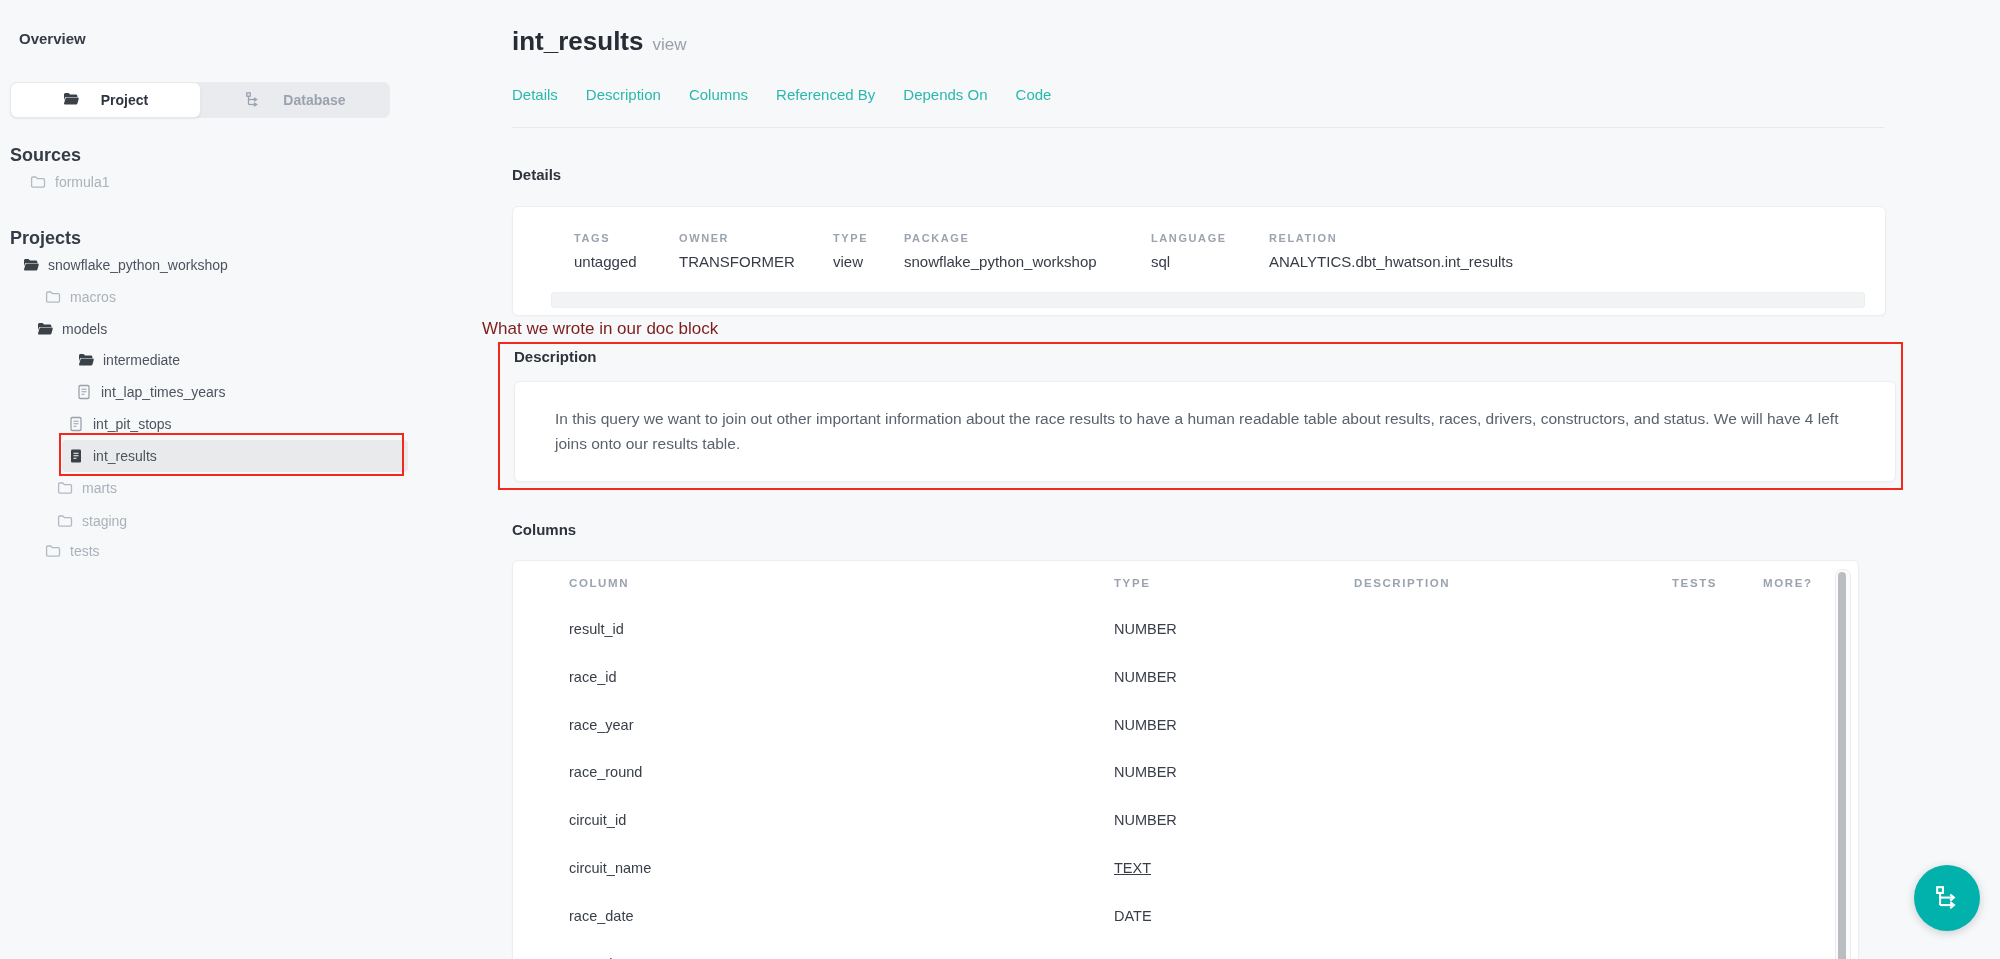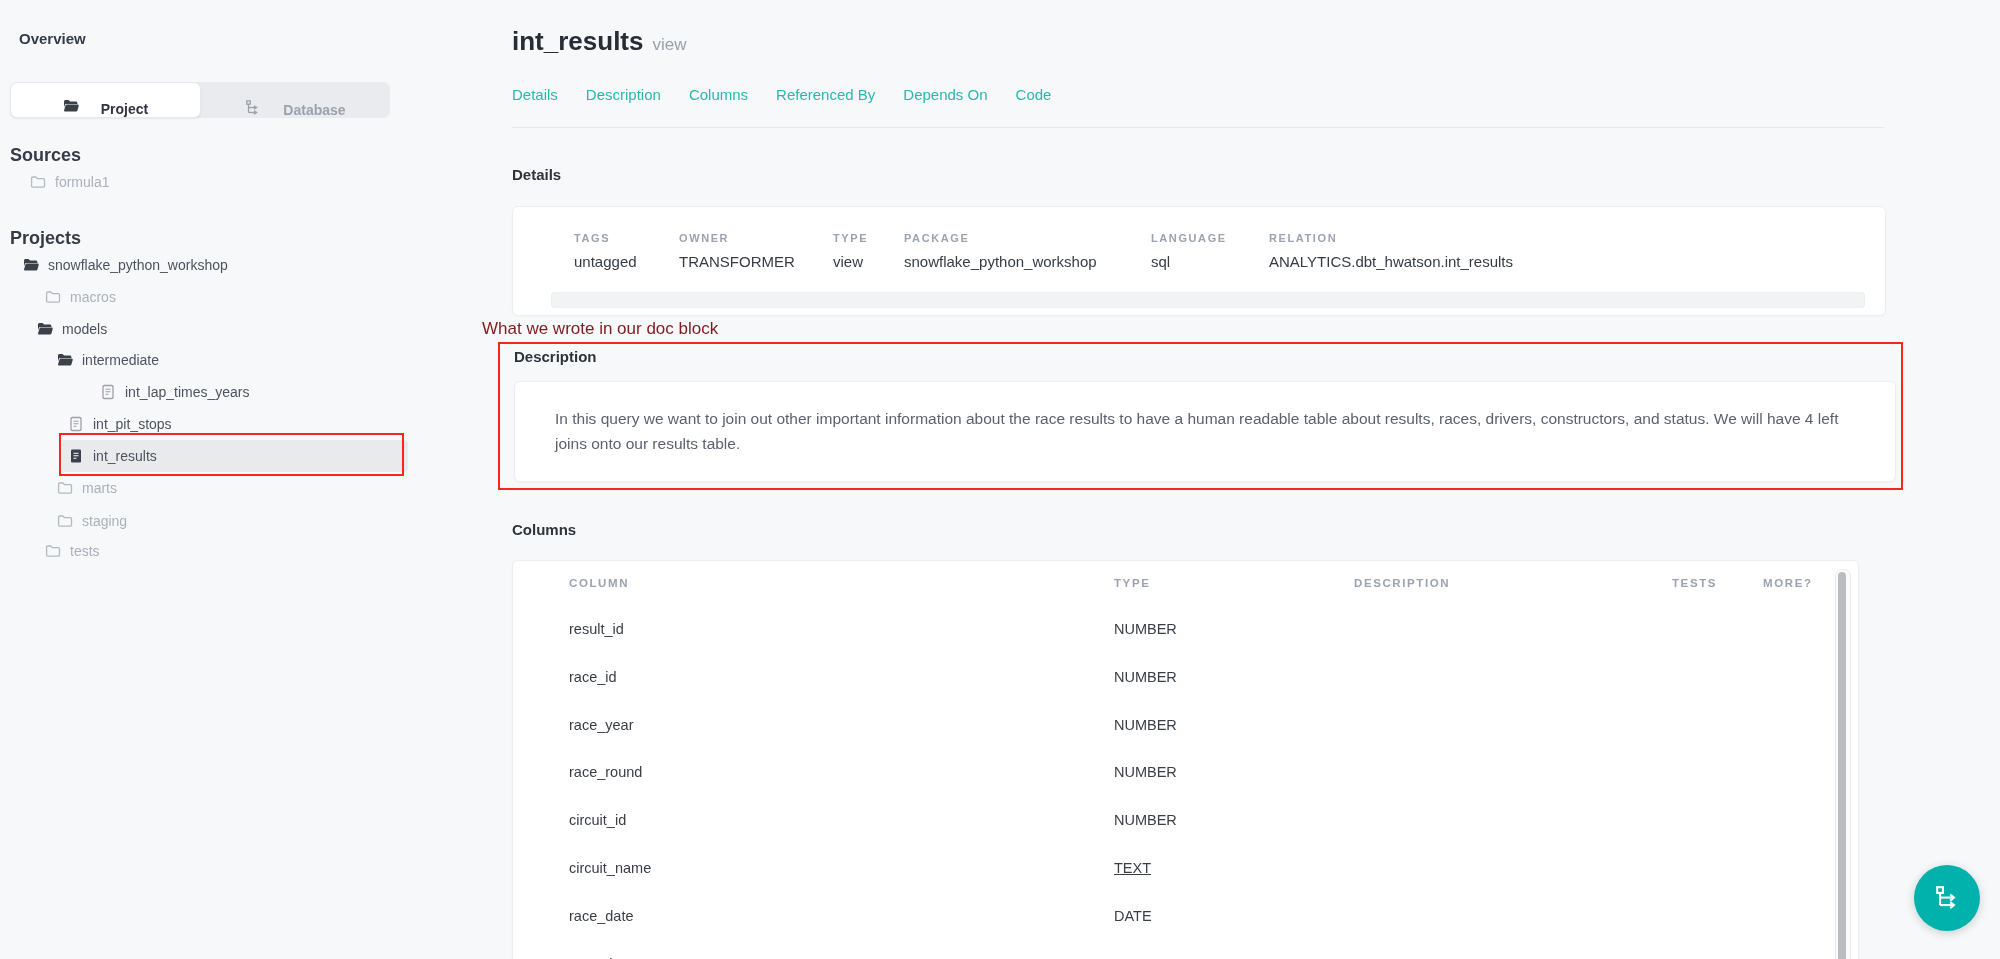--- a/index.html
+++ b/index.html
@@ -6,21 +6,21 @@
   body{
     width:2000px;height:959px;overflow:hidden;position:relative;
     background:#f7f8fa;color:#3b414b;
     font-family:"Liberation Sans",sans-serif;
   }
 
   
   #sidebar{position:absolute;left:0;top:0;width:470px;height:851px}
   .overview{position:absolute;left:19px;top:30px;font-size:15px;font-weight:bold;color:#353b47}
   .toggle{position:absolute;left:10px;top:82px;width:380px;height:36px;background:#e9ebee;border-radius:7px;display:flex}
-  .seg{flex:1;display:flex;align-items:flex-end;justify-content:center;gap:22px;font-size:14px;font-weight:bold;color:#9aa2ae;cursor:pointer;border-radius:7px}
+  .seg{flex:1;display:flex;align-items:center;justify-content:center;gap:22px;font-size:14px;font-weight:bold;color:#9aa2ae;cursor:pointer;border-radius:7px}
   .seg.active{background:#ffffff;color:#2f3440;border:1px solid #e6e8eb;box-shadow:0 1px 2px rgba(0,0,0,.07)}
   .group-heading{position:absolute;left:10px;font-size:18px;font-weight:bold;color:#353b47}
   .side-row{display:flex;align-items:center;gap:9px;font-size:14px;color:#4d535e;white-space:nowrap}
   .side-row .ticon{display:flex;align-items:center}
   .muted{color:#abb1ba}
   #sources-list{position:absolute;left:0;top:167px;width:470px}
   #tree-list{position:absolute;left:0;top:249px;width:470px}
   .tree-row{position:absolute;left:0;width:470px;height:32px;cursor:pointer}
   .tree-row.selected{left:62px;width:340px;background:#e9eaec;border-radius:4px}
   .red-box{position:absolute;border:2px solid #f5271c;pointer-events:none;z-index:5}
@@ -115,30 +115,30 @@
       </div>
       <div class="tree-row side-row" style="top: 63.6px; padding-left: 37px;">
         <span class="ticon">
           <svg width="16" height="16" viewBox="0 0 16 16">
             <path fill="#3b4148" d="M1 3.6c0-.9.7-1.6 1.6-1.6h2.9l1.6 1.6h5.7c.9 0 1.6.7 1.6 1.6v.8H3.4c-.8 0-1.5.5-1.7 1.3L1 9.5z"></path>
             <path fill="#3b4148" d="M3.5 6.6h11.2c.7 0 1.2.7 1 1.4l-1.2 4.2c-.2.8-.9 1.3-1.7 1.3H1.7c-.4 0-.8-.4-.7-.9L2.5 7.4c.1-.5.5-.8 1-.8z"></path>
           </svg>
         </span>
         <span>models</span>
       </div>
-      <div class="tree-row side-row" style="top: 95.4px; padding-left: 57px;">
+      <div class="tree-row side-row" style="top: 95.4px; padding-left: 78px;">
         <span class="ticon">
           <svg width="16" height="16" viewBox="0 0 16 16">
             <path fill="#3b4148" d="M1 3.6c0-.9.7-1.6 1.6-1.6h2.9l1.6 1.6h5.7c.9 0 1.6.7 1.6 1.6v.8H3.4c-.8 0-1.5.5-1.7 1.3L1 9.5z"></path>
             <path fill="#3b4148" d="M3.5 6.6h11.2c.7 0 1.2.7 1 1.4l-1.2 4.2c-.2.8-.9 1.3-1.7 1.3H1.7c-.4 0-.8-.4-.7-.9L2.5 7.4c.1-.5.5-.8 1-.8z"></path>
           </svg>
         </span>
         <span>intermediate</span>
       </div>
-      <div class="tree-row side-row" style="top: 127.2px; padding-left: 100px;">
+      <div class="tree-row side-row" style="top: 127.2px; padding-left: 76px;">
         <span class="ticon">
           <svg width="16" height="16" viewBox="0 0 16 16">
             <rect x="3" y="1.5" width="10" height="13" rx="1.2" fill="none" stroke="#9aa1ab" stroke-width="1.3"></rect>
             <path stroke="#9aa1ab" stroke-width="1.1" d="M5.5 5.2h5M5.5 7.7h5M5.5 10.2h3"></path>
           </svg>
         </span>
         <span>int_lap_times_years</span>
       </div>
       <div class="tree-row side-row" style="top: 159px; padding-left: 68px;">
         <span class="ticon">

